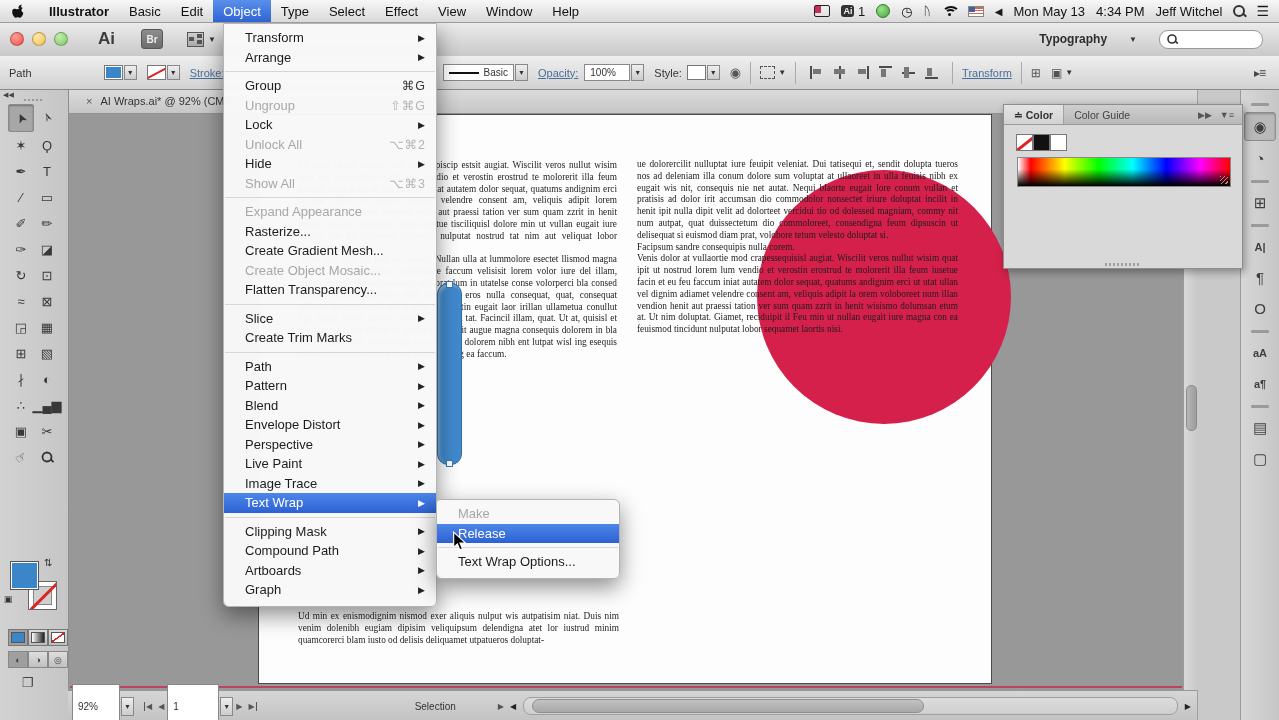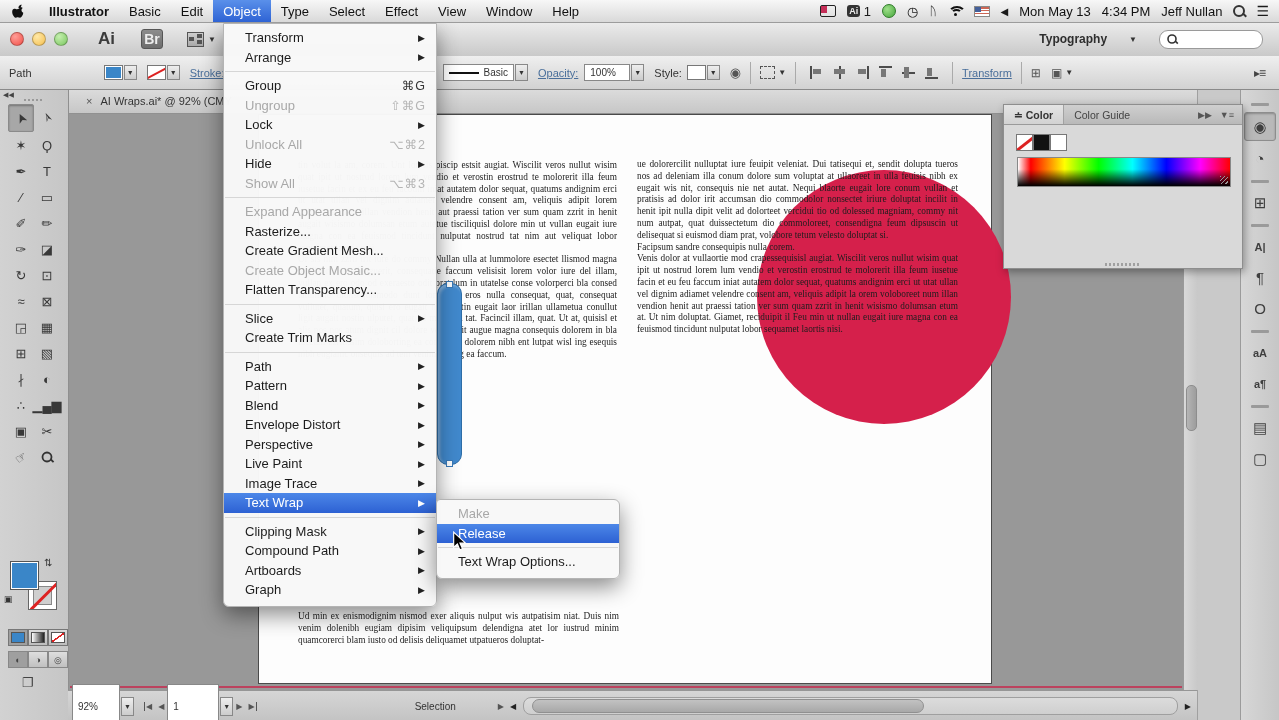--- a/index.html
+++ b/index.html
@@ -33,21 +33,21 @@
   
   #titlebar{position:absolute;left:0;top:22px;width:1279px;height:34px;
     background:linear-gradient(#ececec,#c9c9c9);border-bottom:1px solid #8f8f8f;
     display:flex;align-items:center;z-index:5;}
   .tl{width:12px;height:12px;border-radius:50%;margin-left:8px;border:1px solid rgba(0,0,0,.25);}
   .tl.red{background:radial-gradient(circle at 35% 30%,#ff9d97,#f25048);margin-left:10px;}
   .tl.yel{background:radial-gradient(circle at 35% 30%,#ffe9a8,#f5bf4f);}
   .tl.grn{background:radial-gradient(circle at 35% 30%,#c5eFAF,#7bc860);}
   .ai-logo{font-weight:bold;font-size:17px;color:#3c3c3c;margin-left:30px;letter-spacing:0;}
   .br-btn{margin-left:26px;width:20px;height:18px;background:linear-gradient(#8d8d8d,#6d6d6d);border:1px solid #555;border-radius:3px;
-    color:#eee;font-size:14px;font-weight:bold;display:flex;align-items:center;justify-content:center;}
+    color:#eee;font-size:10px;font-weight:bold;display:flex;align-items:center;justify-content:center;}
   .ws-btn{margin-left:24px;display:flex;align-items:center;gap:4px;color:#333;}
   .ws-grid{width:15px;height:13px;border:1px solid #555;background:linear-gradient(#cfcfcf,#a9a9a9);position:relative;}
   .ws-grid::after{content:"";position:absolute;right:1px;top:1px;width:5px;height:4px;background:#555;box-shadow:0 6px 0 #555,-8px 3px 0 #555;}
   .caret{font-size:8px;color:#333;}
   #workspace{margin-left:auto;display:flex;align-items:center;gap:22px;color:#2e2e2e;font-size:12px;font-weight:bold;}
   #searchbox{margin:0 16px 0 22px;width:96px;height:17px;background:#fff;border:1px solid #9a9a9a;border-radius:9px;
     display:flex;align-items:center;padding-left:6px;gap:4px;}
   #searchbox .mag{transform:scale(.8);}
 
   
@@ -216,21 +216,21 @@
     <span class="sicon" style="font-size:12px;">ᚢ</span>
     <span class="sicon wifi">
         <i class="w1"></i>
         <i class="w2"></i>
         <i class="w3"></i>
       </span>
     <span class="sicon flag"></span>
     <span class="sicon" style="font-size:10px;">◀</span>
     <span>Mon May 13</span>
     <span>4:34 PM</span>
-    <span>Jeff Nullan</span>
+    <span>Jeff Witchel</span>
     <span class="sicon">
         <span class="mag"></span>
       </span>
     <span class="sicon" style="font-size:14px;">☰</span>
   </div>
 </div>
 
 <div id="titlebar">
   <span class="tl red"></span>
   <span class="tl yel"></span>

